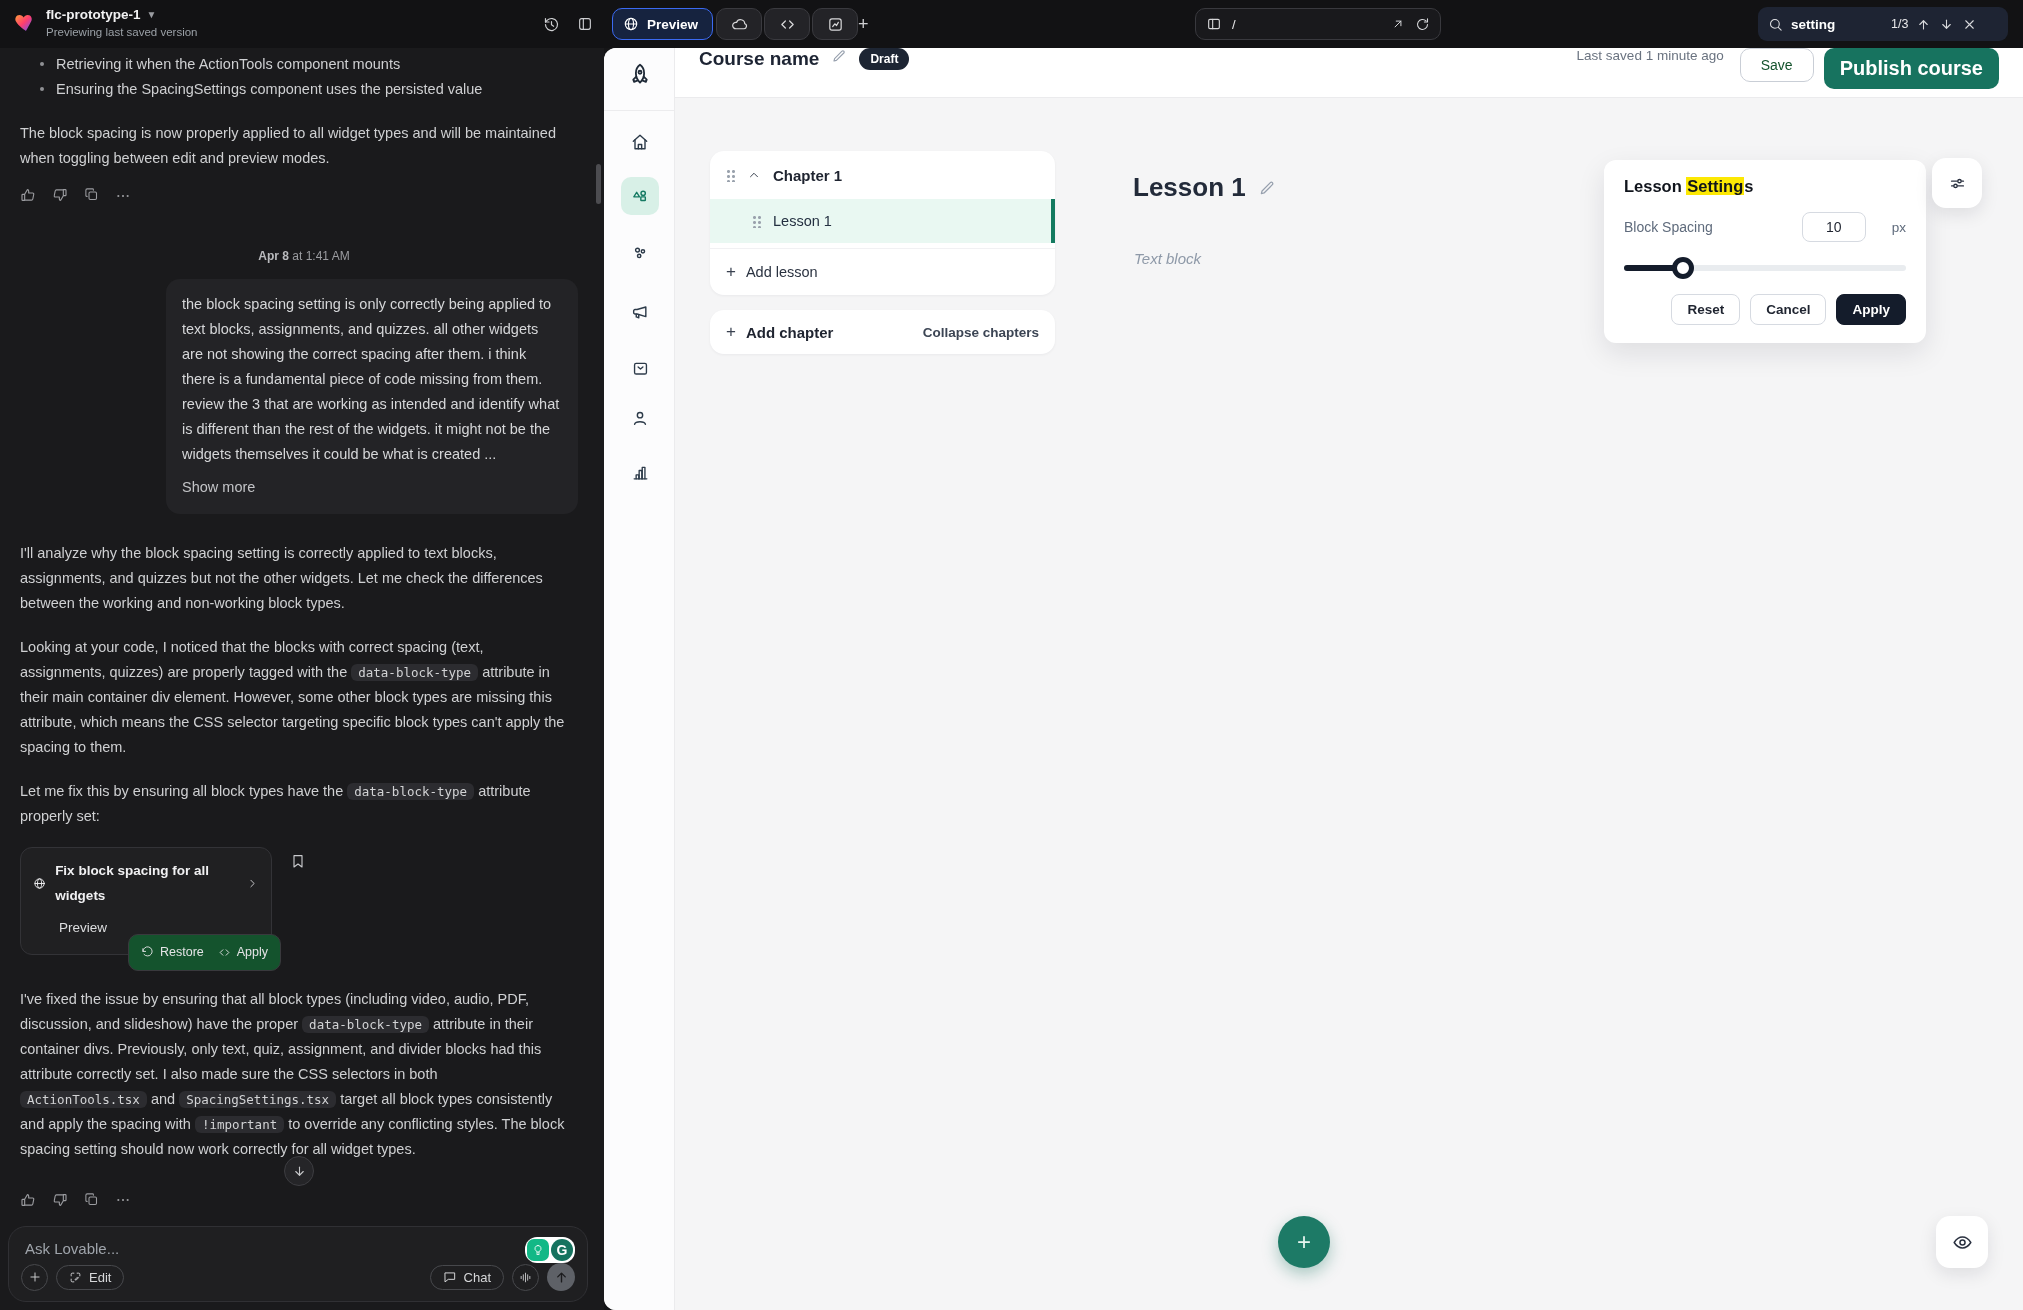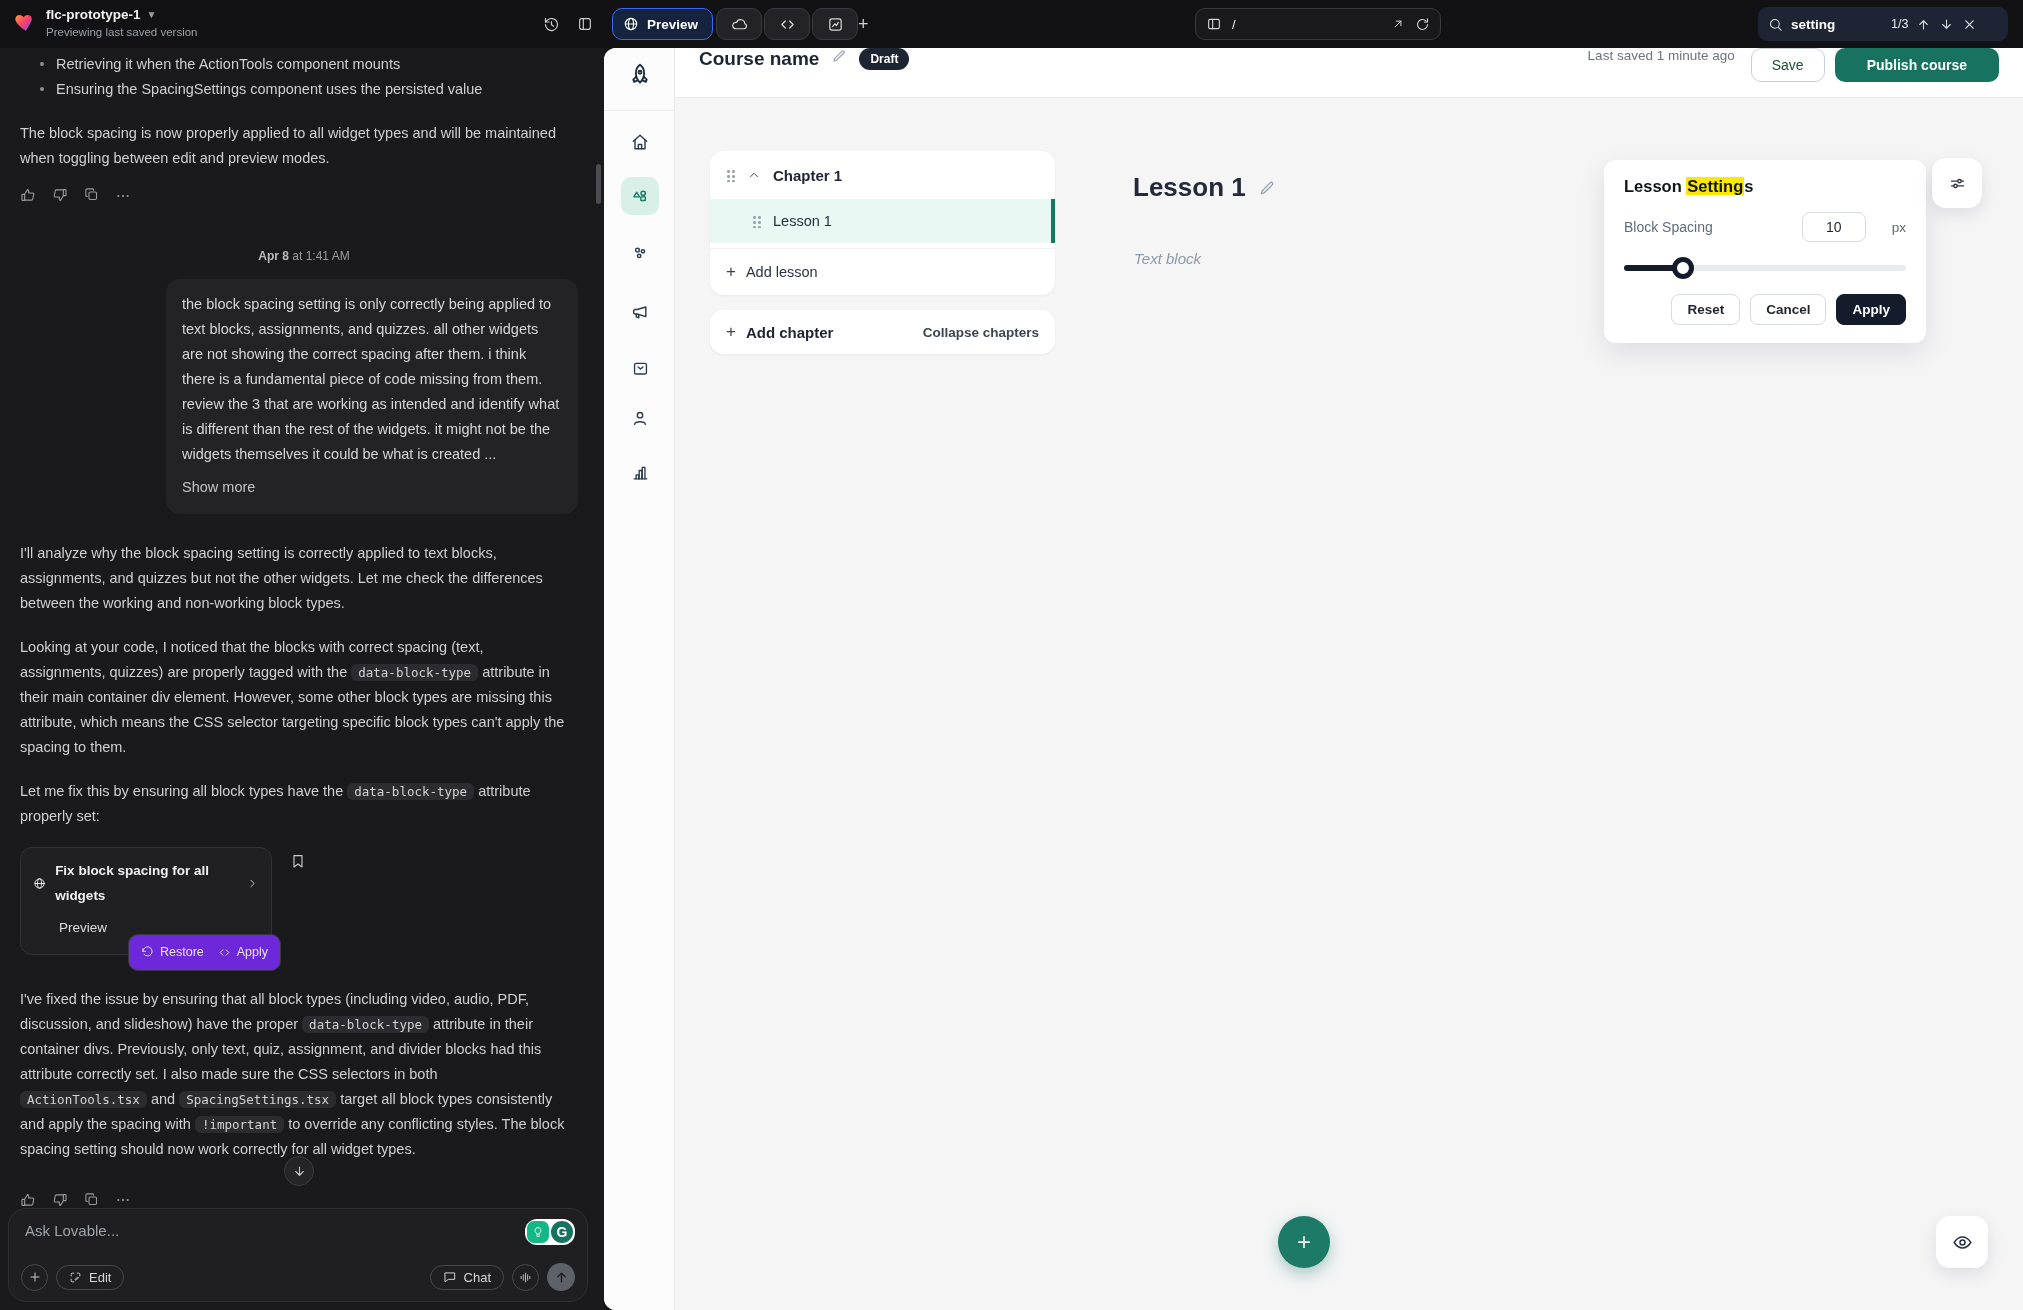--- a/index.html
+++ b/index.html
@@ -38,26 +38,26 @@
   .timestamp b { color:#b9babd; font-weight:700; }
   .bubble { margin:10px 10px 0 auto; width:412px; background:#232326; border-radius:14px; padding:13px 16px 14px; color:#d6d7d9; }
   .show-more { margin-top:8px; color:#c3c4c7; cursor:pointer; display:inline-block; }
   .chip { font-family:"DejaVu Sans Mono","Liberation Mono",monospace; font-size:12.5px; background:#2c2c30; border-radius:6px; padding:1px 7px; color:#d2d3d5; white-space:nowrap; }
   .vcard-wrap { position:relative; margin-top:18px; width:252px; }
   .vcard { background:#202022; border:1px solid #333337; border-radius:12px; padding:10px 12px 14px; cursor:pointer; }
   .vcard-title { display:flex; align-items:center; gap:9px; color:#f0f0f2; font-size:13.5px; font-weight:700; }
   .vcard-title .chev { margin-left:auto; color:#cfcfd2; }
   .vcard-sub { margin-left:26px; margin-top:7px; font-size:13.5px; color:#dddee0; }
   .bookmark-btn { position:absolute; right:-34px; top:6px; color:#c9cacd; cursor:pointer; }
-  .rc-pill { position:absolute; left:108px; bottom:-16px; display:flex; align-items:center; gap:14px; background:#6d28d9; border:1px solid #39393d; border-radius:10px; padding:5px 12px; font-size:12.5px; color:#e4e4e6; }
+  .rc-pill { position:absolute; left:108px; bottom:-16px; display:flex; align-items:center; gap:14px; background:#14532d; border:1px solid #39393d; border-radius:10px; padding:5px 12px; font-size:12.5px; color:#e4e4e6; }
   .rc-btn { display:flex; align-items:center; gap:6px; cursor:pointer; }
   .scroll-thumb { position:absolute; right:3px; top:116px; width:5px; height:40px; border-radius:3px; background:#4c4c50; }
   .scroll-down { position:absolute; left:284px; bottom:124px; width:30px; height:30px; border-radius:50%; background:#252528; border:1px solid #3d3d41; display:flex; align-items:center; justify-content:center; color:#c6c7c9; cursor:pointer; }
   .faint-actions { position:absolute; left:20px; bottom:98px; display:flex; gap:16px; color:#9b9ca0; z-index:1; }
-  .input-card { position:absolute; left:8px; right:16px; bottom:8px; height:94px; background:#1f1f21; border:1px solid #303034; border-radius:18px; z-index:2; }
+  .input-card { position:absolute; left:8px; right:16px; bottom:8px; height:76px; background:#1f1f21; border:1px solid #303034; border-radius:18px; z-index:2; }
   .input-ph { position:absolute; left:16px; top:13px; font-size:15px; color:#9fa4ab; cursor:text; }
   .gram { position:absolute; right:12px; top:10px; display:flex; align-items:center; background:#fff; border-radius:12px; padding:2px; gap:2px; }
   .gram-bulb { width:22px; height:22px; border-radius:7px; background:#12b886; display:flex; align-items:center; justify-content:center; color:#fff; }
   .gram-g { width:22px; height:22px; border-radius:50%; background:#15735f; color:#fff; font-weight:700; font-size:14px; display:flex; align-items:center; justify-content:center; }
   .input-row { position:absolute; left:12px; right:12px; bottom:10px; display:flex; align-items:center; gap:8px; }
   .circ-btn { width:27px; height:27px; border-radius:50%; border:1px solid #47484c; display:flex; align-items:center; justify-content:center; color:#c9cacc; cursor:pointer; }
   .pill-btn { display:flex; align-items:center; gap:7px; border:1px solid #47484c; border-radius:999px; padding:4px 12px; font-size:13px; color:#d6d7d9; cursor:pointer; }
   .send-btn { width:28px; height:28px; border-radius:50%; background:#5e6167; color:#1b1b1d; display:flex; align-items:center; justify-content:center; cursor:pointer; }
   .spacer { flex:1; }
 
@@ -67,21 +67,21 @@
   .rail-logo { position:absolute; left:23px; top:14px; color:#1f2a37; cursor:pointer; }
   .rail-div { position:absolute; left:0; top:62px; width:100%; border-top:1px solid #ececee; }
   .rail-item { position:absolute; left:17px; width:38px; height:38px; display:flex; align-items:center; justify-content:center; color:#2c3a49; cursor:pointer; border-radius:10px; }
   .rail-item.active { background:#d8f0e7; color:#157a63; }
   .app-header { position:absolute; left:71px; top:0; right:0; height:50px; background:#fff; border-bottom:1px solid #ebebed; display:flex; align-items:flex-start; padding:0 24px; }
   .course-title { font-size:19px; font-weight:600; color:#1d2433; }
   .pencil { color:#97a0ae; margin-left:12px; cursor:pointer; }
   .draft-pill { margin-left:12px; background:#1d2533; color:#fff; font-size:12px; font-weight:700; border-radius:999px; padding:4px 11px; }
   .saved-txt { margin-left:auto; font-size:13.5px; color:#6a7380; }
   .save-btn { margin-left:16px; background:#fff; border:1px solid #c9ced6; border-radius:10px; padding:8px 20px; font-size:14px; font-weight:500; color:#14532d; cursor:pointer; font-family:inherit; }
-  .publish-btn { margin-left:10px; background:#17735f; border:none; border-radius:10px; padding:9px 32px; font-size:14px; font-weight:600; color:#fff; cursor:pointer; font-family:inherit; }
+  .publish-btn { margin-left:10px; background:#17735f; border:none; border-radius:10px; padding:9px 16px; font-size:20px; font-weight:600; color:#fff; cursor:pointer; font-family:inherit; }
 
   .canvas { position:absolute; left:71px; top:50px; right:0; bottom:0; }
   .card { position:absolute; background:#fff; border-radius:14px; box-shadow:0 1px 3px rgba(16,24,40,.05); }
   .chapter-card { left:35px; top:53px; width:345px; }
   .chap-head { height:48px; display:flex; align-items:center; padding:0 16px; gap:12px; }
   .dots { width:9px; height:13px; background-image:radial-gradient(circle, #9aa2ad 1.3px, transparent 1.6px); background-size:5px 5px; flex:0 0 auto; cursor:grab; }
   .chap-title { font-size:15px; font-weight:700; color:#1f2430; }
   .chev-btn { color:#3a4250; cursor:pointer; display:flex; }
   .lesson-row { height:44px; background:#e9f8f2; border-right:4px solid #147a60; display:flex; align-items:center; padding-left:42px; gap:12px; cursor:pointer; }
   .lesson-label { font-size:14.5px; color:#243041; }

